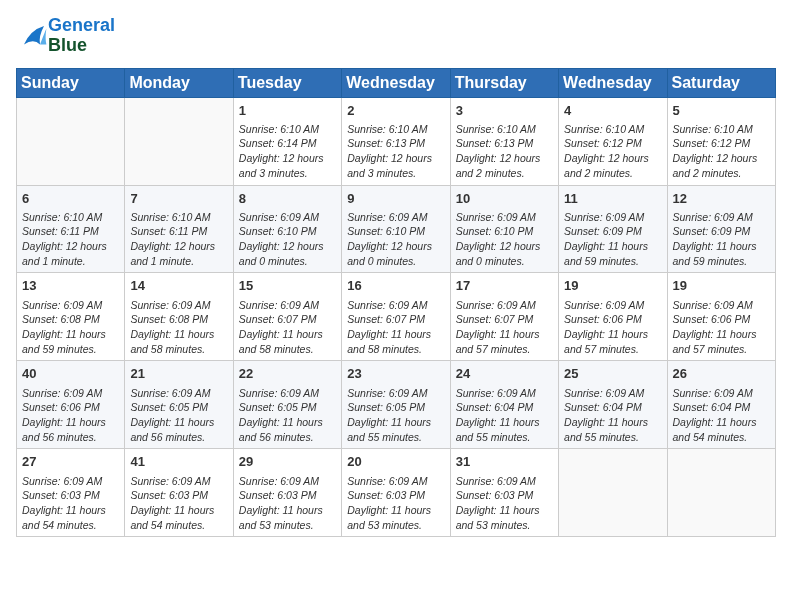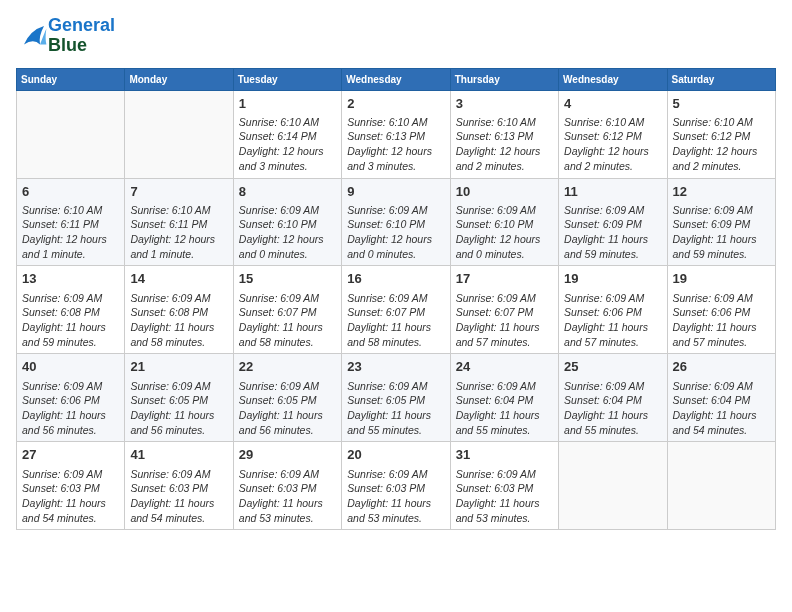--- a/index.html
+++ b/index.html
@@ -48,21 +48,21 @@
     .calendar {
       width: 100%;
       border-collapse: collapse;
       font-size: 11px;
     }
     .calendar thead th {
       background: #2f6eb5;
       color: #fff;
       padding: 5px 4px;
       text-align: left;
-      font-size: 10px;
+      font-size: 16px;
       font-weight: bold;
       border: 1px solid #2060a0;
     }
     .calendar tbody td {
       border: 1px solid #ccc;
       vertical-align: top;
       padding: 4px 5px;
       width: calc(100%/7);
       min-height: 80px;
       color: #333;

